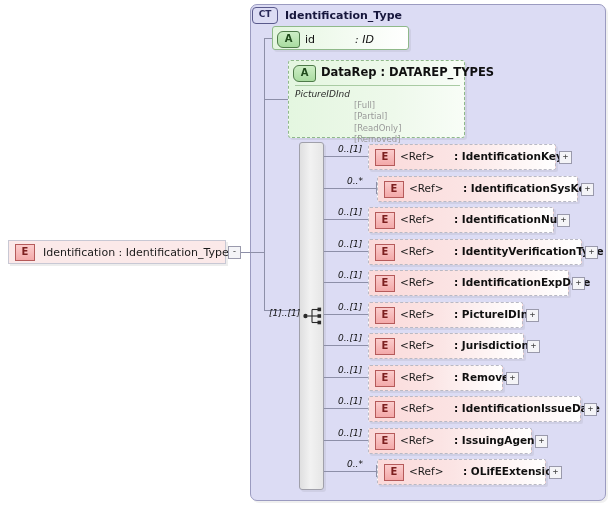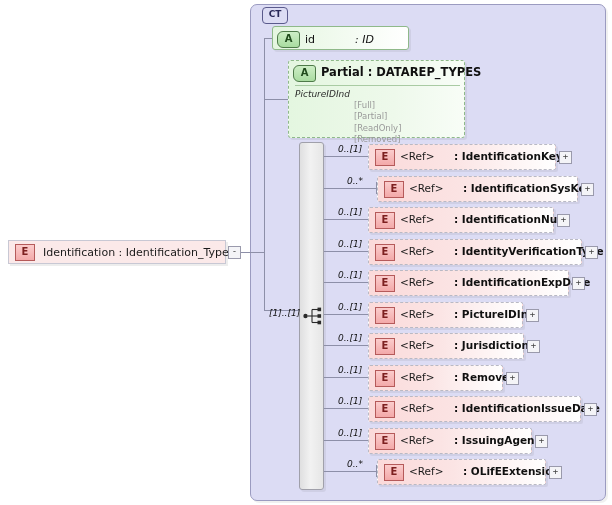--- a/index.html
+++ b/index.html
@@ -72,21 +72,21 @@
   #ct-box {
     left: 250px; top: 4px;
     width: 356px; height: 497px;
     background: #dcdcf4;
     border: 1px solid #9b9bc0;
     border-radius: 7px;
     box-shadow: 2px 2px 0 rgba(0,0,0,0.06);
   }
   #ct-header {
     position: absolute;
-    left: 262px; top: 7px;
+    left: 252px; top: 7px;
     display: flex; align-items: center;
   }
   .ct-badge {
     width: 24px; height: 15px;
     background: #dcdcf4;
     border: 1px solid #5a5a8c;
     border-radius: 4px;
     font-size: 9px; font-weight: bold;
     color: #2a2a5a;
     line-height: 13px; text-align: center;
@@ -234,20 +234,21 @@
 </style>
 </head>
 <body>
 
 <div class="canvas">
 
   <div class="abs" id="ct-box"></div>
 
   <div id="ct-header">
     <span class="ct-badge">CT</span>
+    <span id="ct-title">Identification_Type</span>
   </div>
 
   <div class="line-v" style="left:264px; top:38px; height:272px;"></div>
   <div class="line-h" style="left:264px; top:38px; width:10px;"></div>
   <div class="line-h" style="left:264px; top:99px; width:26px;"></div>
   <div class="line-h" style="left:264px; top:310px; width:38px;"></div>
 
   <div class="line-h" style="left:239px; top:252px; width:25px;"></div>
 
   <div class="abs" id="root-node">
@@ -257,21 +258,21 @@
   <div class="collapse-box" id="root-collapse">-</div>
 
   <div class="abs attr-box" id="attr-id">
     <span class="a-badge">A</span>
     <span class="attr-name" id="attr-id-name">id</span>
     <span class="attr-name" id="attr-id-type">: ID</span>
   </div>
 
   <div class="abs attr-box" id="attr-datarep">
     <span class="a-badge">A</span>
-    <span class="attr-name" id="attr-datarep-name">Partial : DATAREP_TYPES</span>
+    <span class="attr-name" id="attr-datarep-name">DataRep : DATAREP_TYPES</span>
     <div id="datarep-divider"></div>
     <span id="enum-label">PictureIDInd</span>
     <pre id="enum-list" style="margin:12px; font-family:'DejaVu Sans','Liberation Sans',sans-serif;">[Full]
 [Partial]
 [ReadOnly]
 [Removed]</pre>
   </div>
 
   <div class="abs" id="seq-bar"></div>
   <span id="seq-card">[1]..[1]</span>

